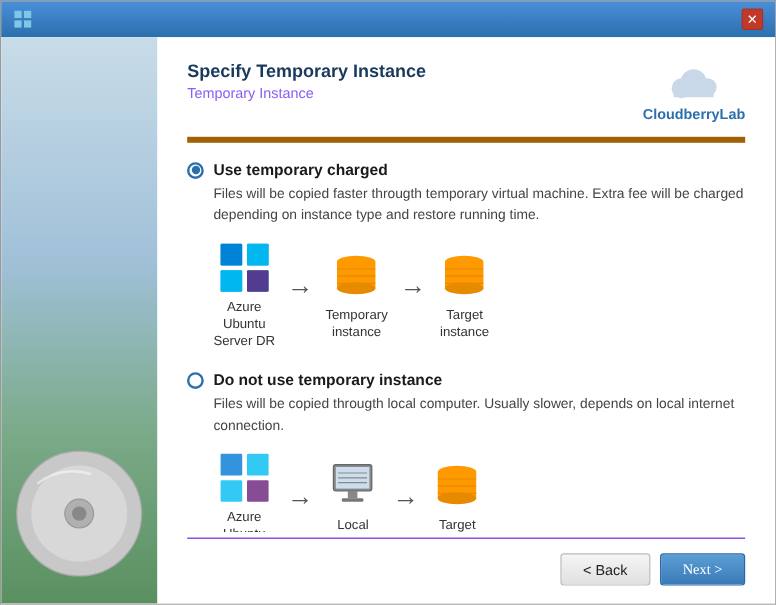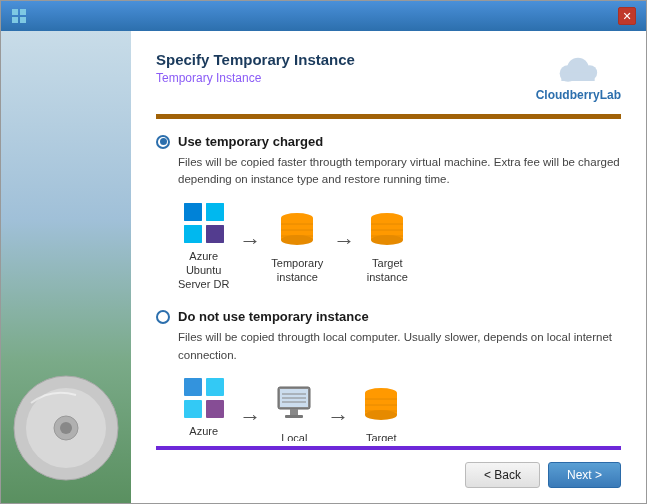--- a/index.html
+++ b/index.html
@@ -181,37 +181,38 @@
     .flow-arrow {
       font-size: 22px;
       color: #555;
       margin-top: -15px;
     }
     .footer {
       display: flex;
       justify-content: flex-end;
       gap: 8px;
       padding-top: 12px;
-      border-top: 4px solid #6d28d9;
+      border-top: 1px solid #6d28d9;
       margin-top: 5px;
     }
     .btn {
       padding: 5px 18px;
       font-size: 12px;
       border: 1px solid #bbb;
       border-radius: 3px;
       cursor: pointer;
       background: linear-gradient(to bottom, #f5f5f5, #e0e0e0);
       color: #222;
       min-width: 60px;
     }
     .btn-primary {
       background: linear-gradient(to bottom, #5a9fd4, #3a7ab8);
       border-color: #2a6aa8;
       color: white;
+      font-family: Liberation Serif, serif;
     }
 
     
     .azure-icon {
       width: 44px;
       height: 44px;
     }
     
     .aws-icon {
       width: 44px;

